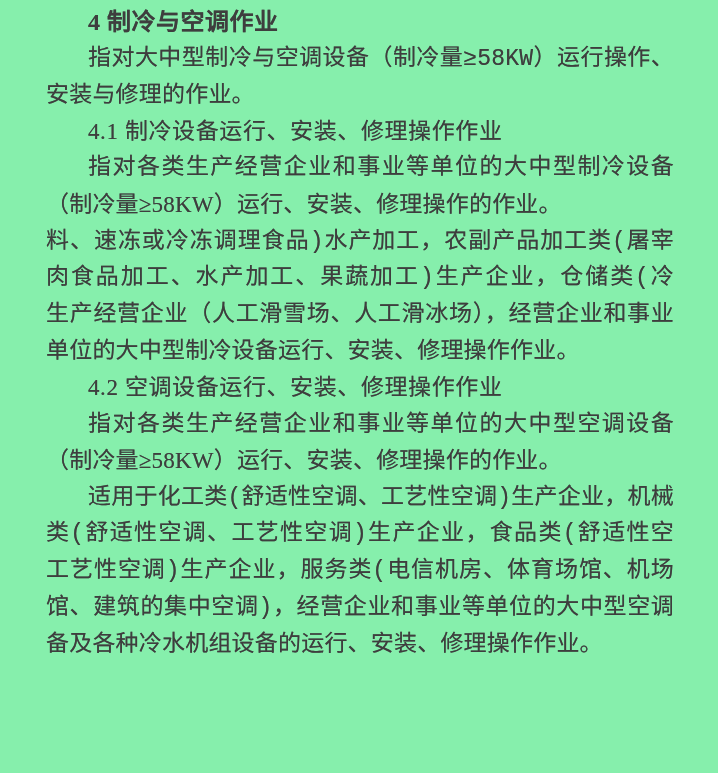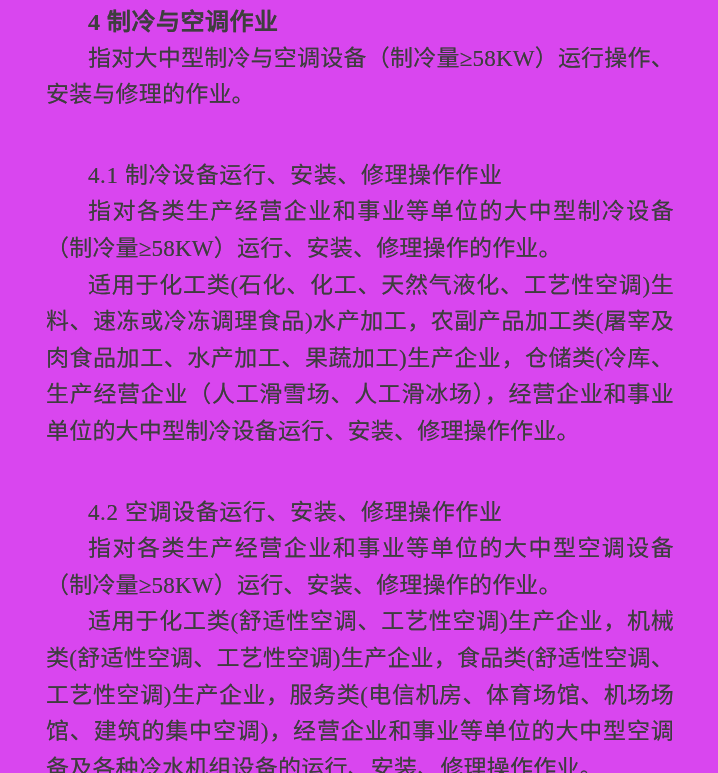--- a/index.html
+++ b/index.html
@@ -6,47 +6,48 @@
     margin: 0;
     padding: 0;
     background: #ffffff;
   }
   .page {
     position: relative;
     width: 718px;
     height: 773px;
     box-sizing: border-box;
     padding: 4px 44px 14px 46px;
-    background: #d946ef;
+    background: #86efac;
     font-family: "Liberation Serif", "DejaVu Serif", serif;
     font-size: 23px;
     color: #3e3e3e;
     overflow: hidden;
     text-shadow: 0 0 0.6px rgba(62,62,62,0.65);
   }
   .block { margin: 0; }
   .line {
     height: 36.6px;
     line-height: 36.6px;
     overflow: hidden;
     text-align: left;
     letter-spacing: 0.2px;
   }
   
   .line.fill {
     text-align: justify;
     text-align-last: justify;
+    font-family: Liberation Mono, monospace;
   }
   .line.indent { text-indent: 42px; }
   .block.heading .line {
     font-weight: bold;
     font-size: 24px;
     letter-spacing: 0.5px;
   }
-  .block.subheading .line { letter-spacing: 0.6px; margin-top: 44px; }
+  .block.subheading .line { letter-spacing: 0.6px; }
 </style>
 </head>
 <body>
 
 <div class="page">
   <div>
       <div class="block heading">
         <div class="line indent">4 制冷与空调作业</div>
       </div>
       <div class="block paragraph">
@@ -54,21 +55,20 @@
         <div class="line">安装与修理的作业。</div>
       </div>
       <div class="block subheading">
         <div class="line indent">4.1 制冷设备运行、安装、修理操作作业</div>
       </div>
       <div class="block paragraph">
         <div class="line indent fill">指对各类生产经营企业和事业等单位的大中型制冷设备</div>
         <div class="line">（制冷量≥58KW）运行、安装、修理操作的作业。</div>
       </div>
       <div class="block paragraph">
-        <div class="line indent fill">适用于化工类(石化、化工、天然气液化、工艺性空调)生</div>
         <div class="line fill">料、速冻或冷冻调理食品)水产加工，农副产品加工类(屠宰及</div>
         <div class="line fill">肉食品加工、水产加工、果蔬加工)生产企业，仓储类(冷库、</div>
         <div class="line fill">生产经营企业（人工滑雪场、人工滑冰场），经营企业和事业等</div>
         <div class="line">单位的大中型制冷设备运行、安装、修理操作作业。</div>
       </div>
       <div class="block subheading">
         <div class="line indent">4.2 空调设备运行、安装、修理操作作业</div>
       </div>
       <div class="block paragraph">
         <div class="line indent fill">指对各类生产经营企业和事业等单位的大中型空调设备</div>

